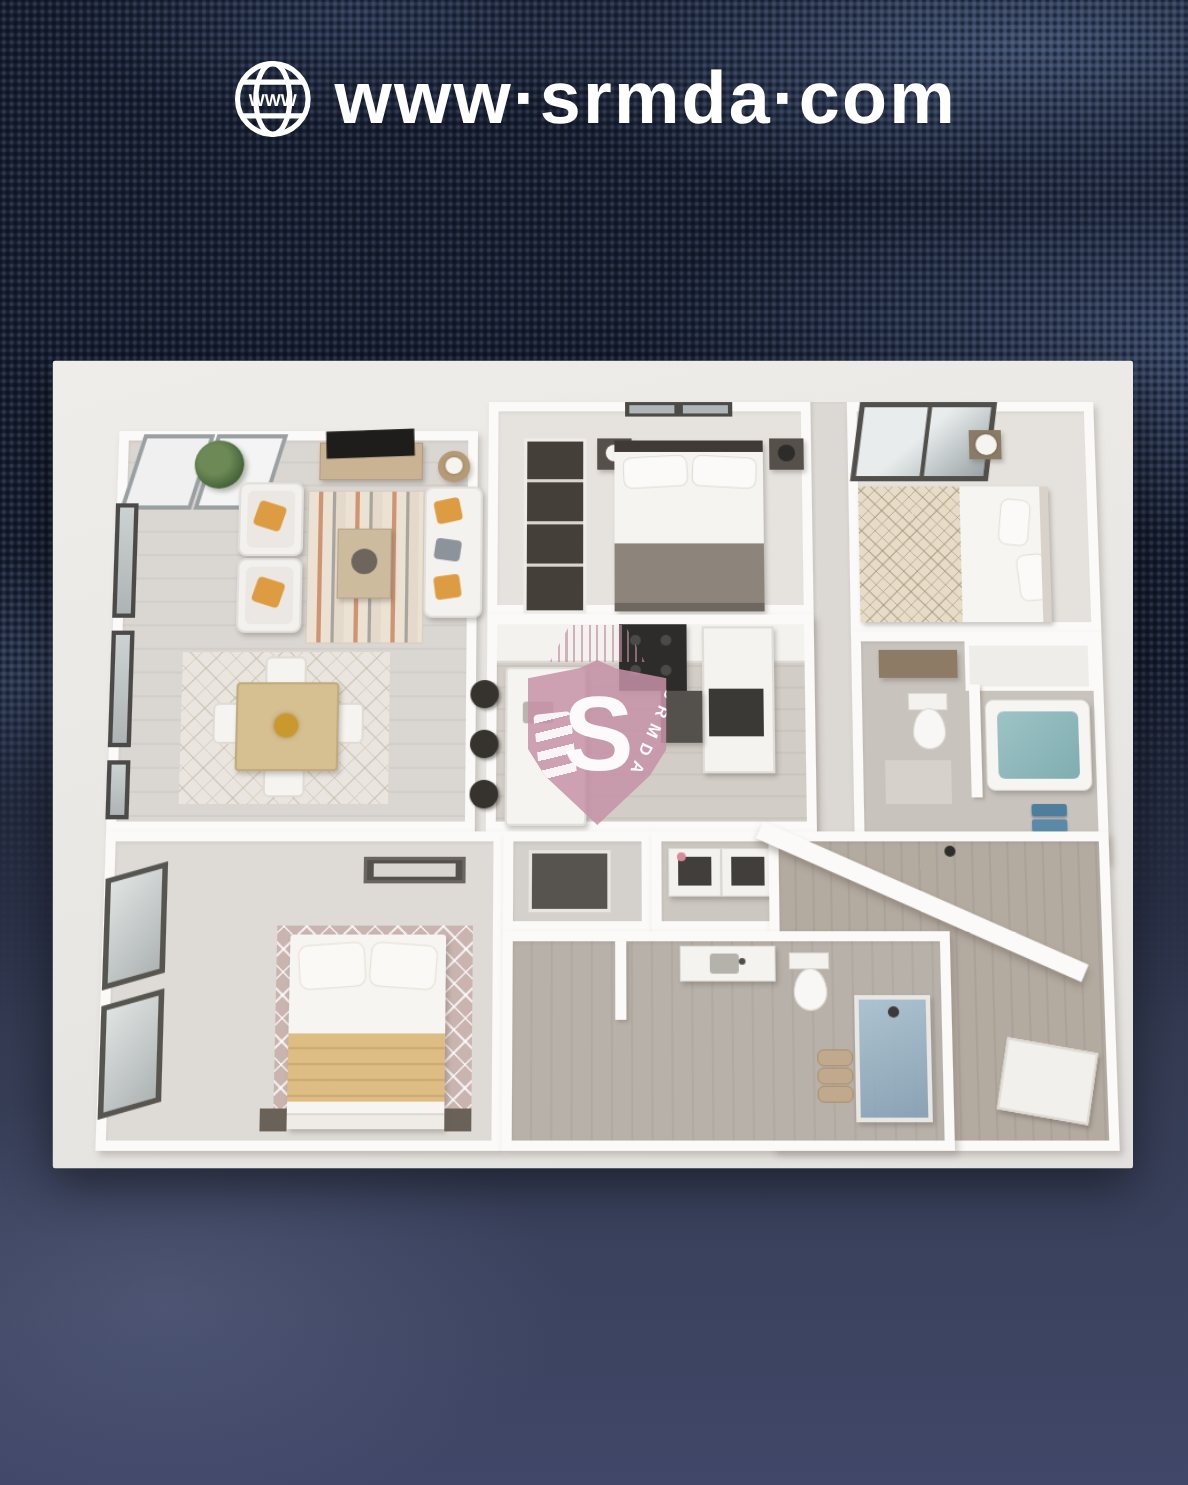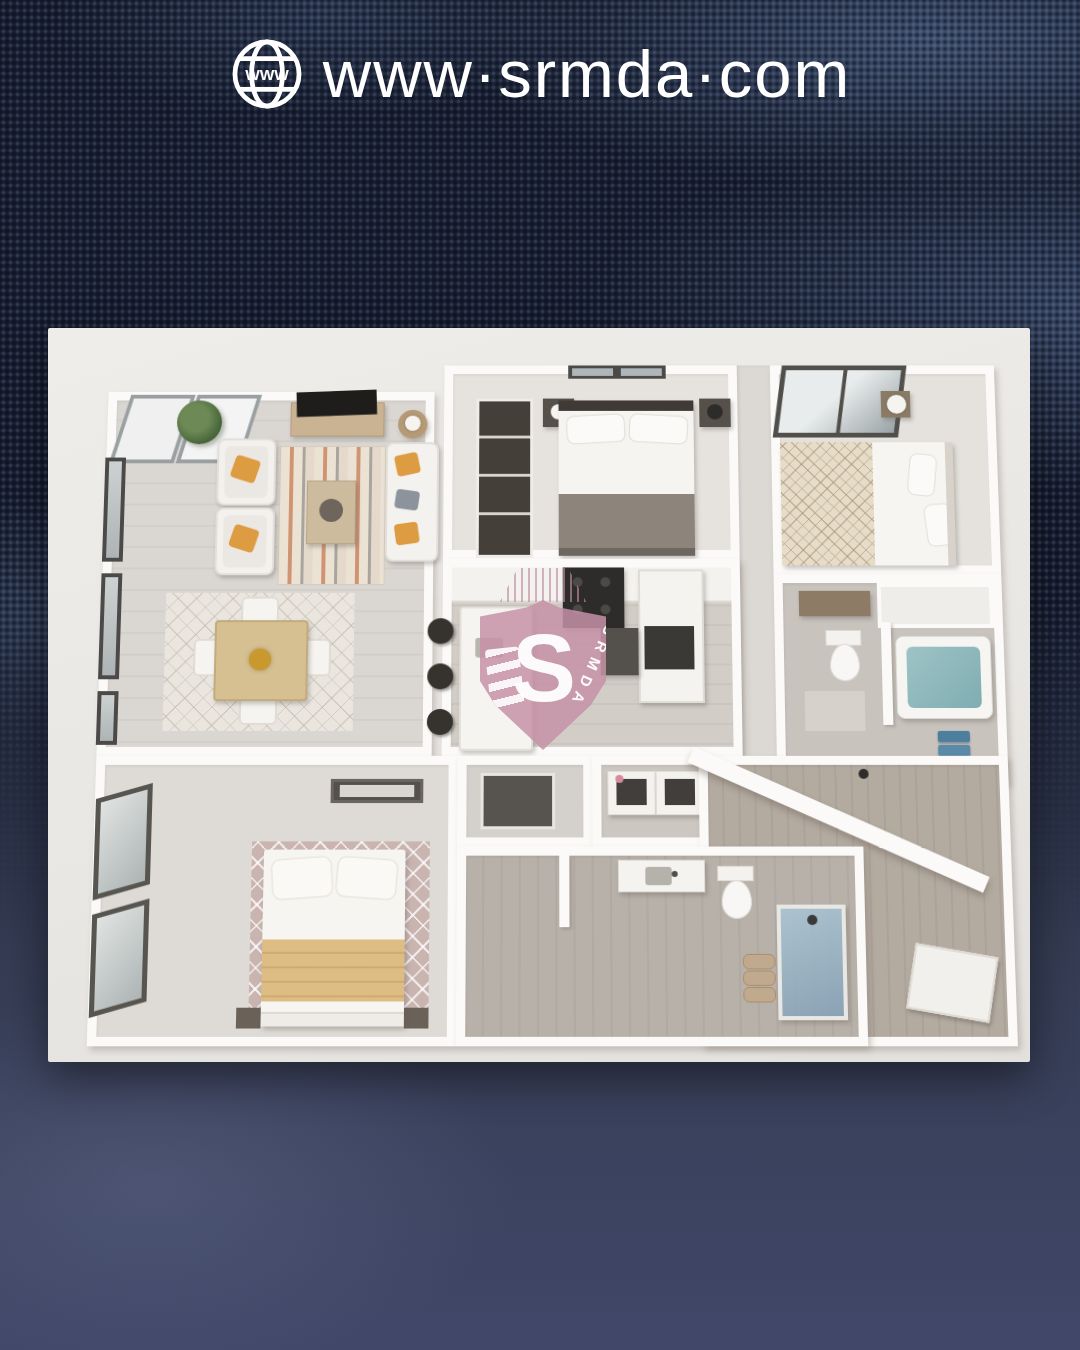--- a/index.html
+++ b/index.html
@@ -36,23 +36,23 @@
     opacity:.85;
   }
   .bg-bottom{
     left:0;top:600px;width:1080px;height:750px;
     background:
       radial-gradient(ellipse 560px 300px at 14% 78%, rgba(120,130,165,.28), transparent 65%),
       linear-gradient(180deg, rgba(42,49,71,0) 0%, rgba(42,49,71,.88) 28%, #343b52 46%, #3c4360 78%, #404768 100%);
   }
 
   
-  .header{left:0;top:36px;width:1080px;text-align:center;color:#fff;z-index:6;}
+  .header{left:0;top:52px;width:1080px;text-align:center;color:#fff;z-index:6;}
   .header-line1{display:flex;align-items:center;justify-content:center;gap:18px;}
-  .site{font-size:67px;font-weight:400;letter-spacing:2px;line-height:1.1;}
+  .site{font-size:67px;font-weight:700;letter-spacing:2px;line-height:1.1;}
   .handle{font-size:62px;font-weight:700;letter-spacing:1px;margin-top:10px;}
   .globe{flex:0 0 auto;}
 
   
   .photo{
     left:48px;top:328px;width:982px;height:734px;
     background:linear-gradient(165deg,#efedea 0%,#e9e7e4 55%,#e3e1de 100%);
     box-shadow:0 16px 44px rgba(0,0,0,.45);
     border-radius:2px;overflow:hidden;z-index:5;
   }

